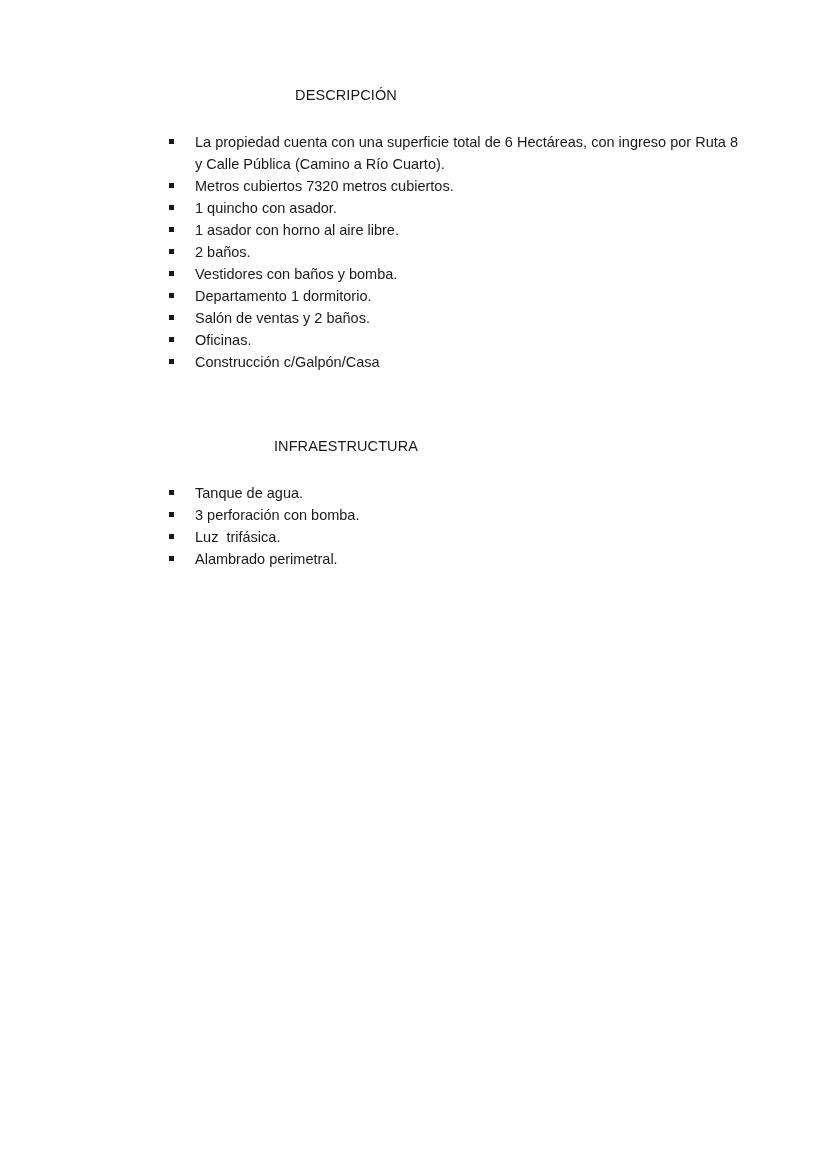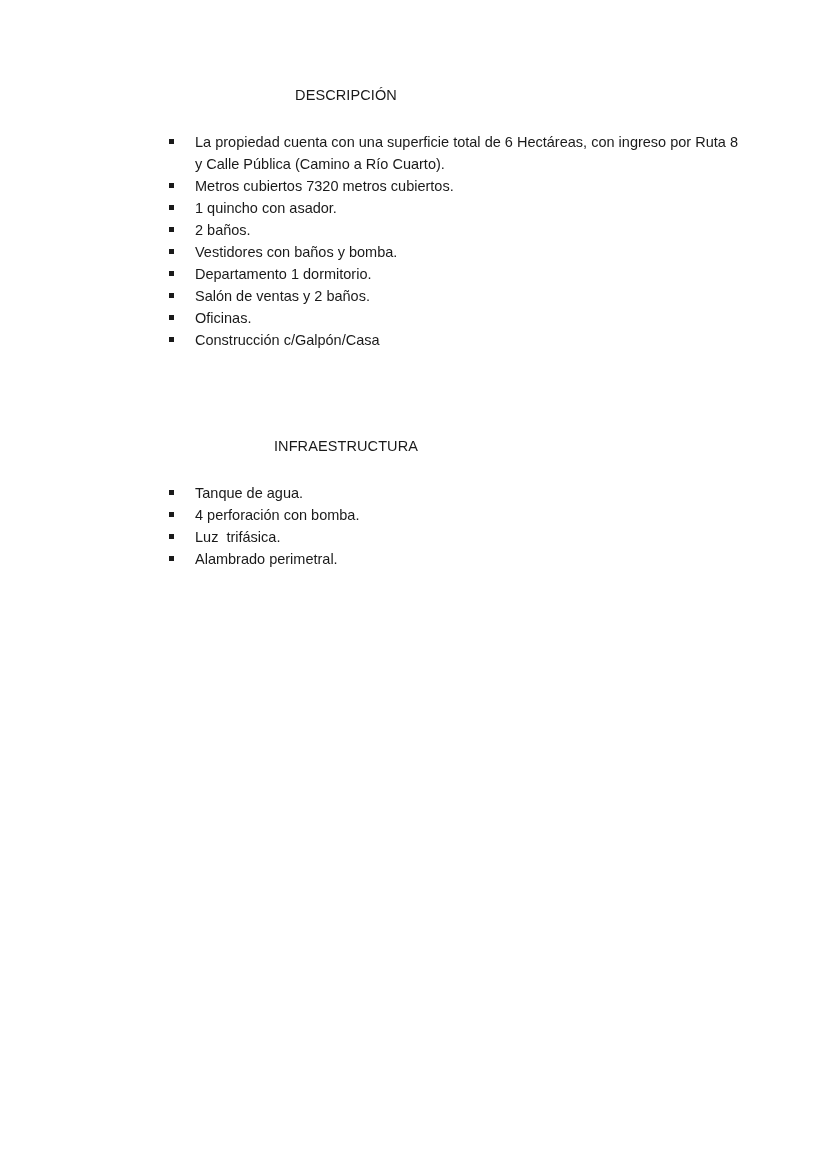--- a/index.html
+++ b/index.html
@@ -38,29 +38,30 @@
 <body>
 
 <div class="page">
   <div class="heading" style="top:87px;">DESCRIPCIÓN</div>
 
   <ul class="list desc-list">
     <li class="justify"><span class="bullet"></span><span>La propiedad cuenta con una superficie total de 6 Hectáreas, con ingreso por Ruta 8 y Calle Pública (Camino a Río Cuarto).</span></li>
     <li><span class="bullet"></span><span style="white-space:pre">Metros cubiertos 7320 metros cubiertos.</span></li>
     <li><span class="bullet"></span></li>
     <li><span class="bullet"></span><span>1 quincho con asador.</span></li>
+    <li><span class="bullet"></span><span>1 asador con horno al aire libre.</span></li>
     <li><span class="bullet"></span><span>2 baños.</span></li>
     <li><span class="bullet"></span><span>Vestidores con baños y bomba.</span></li>
     <li><span class="bullet"></span><span>Departamento 1 dormitorio.</span></li>
     <li><span class="bullet"></span><span>Salón de ventas y 2 baños.</span></li>
     <li><span class="bullet"></span><span>Oficinas.</span></li>
     <li><span class="bullet"></span><span>Construcción c/Galpón/Casa</span></li>
   </ul>
 
   <div class="heading" style="top:438px;">INFRAESTRUCTURA</div>
 
   <ul class="list infra-list">
     <li><span class="bullet"></span><span>Tanque de agua.</span></li>
-    <li><span class="bullet"></span><span>4 perforación con bomba.</span></li>
+    <li><span class="bullet"></span><span>3 perforación con bomba.</span></li>
     <li><span class="bullet"></span><span style="white-space:pre">Luz  trifásica.</span></li>
     <li><span class="bullet"></span><span>Alambrado perimetral.</span></li>
   </ul>
 </div>
 
 </body></html>

